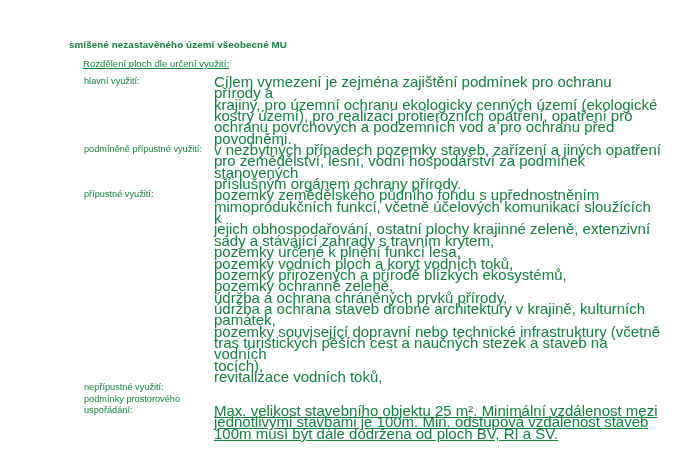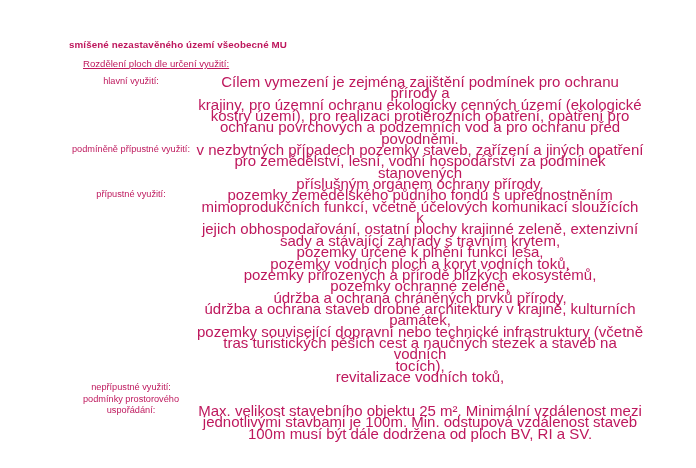--- a/index.html
+++ b/index.html
@@ -6,44 +6,43 @@
     margin: 0;
     padding: 0;
     background: #ffffff;
   }
   .page {
     position: relative;
     width: 672px;
     height: 468px;
     background: #ffffff;
     font-family: "Liberation Sans", "DejaVu Sans", sans-serif;
-    color: #be185d;
+    color: #15803d;
     overflow: hidden;
-    text-align: center;
   }
   .doc-title {
     position: absolute;
     left: 69px;
     top: 39px;
     font-size: 9.8px;
     font-weight: bold;
     letter-spacing: 0.1px;
     white-space: nowrap;
   }
   .doc-subtitle {
     position: absolute;
     left: 83px;
     top: 58px;
     font-size: 9.6px;
     text-decoration: underline;
     white-space: nowrap;
   }
   .sections {
     position: absolute;
-    left: 66px;
+    left: 84px;
     top: 76px;
     width: 578px;
   }
   .row {
     display: flex;
     align-items: flex-start;
   }
   .row .label {
     flex: 0 0 130px;
     width: 130px;
@@ -52,20 +51,21 @@
     white-space: pre-line;
   }
   .row .content {
     flex: 1;
     font-size: 15px;
     line-height: 11.35px;
     white-space: pre-line;
   }
   .row.offset-content .content {
     padding-top: 11.35px;
+    text-decoration: underline;
   }
 </style>
 </head>
 <body>
 
 <div class="page">
 
   <div class="doc-title">smíšené nezastavěného území všeobecné MU</div>
 
   <div class="doc-subtitle">Rozdělení ploch dle určení využití:</div>

